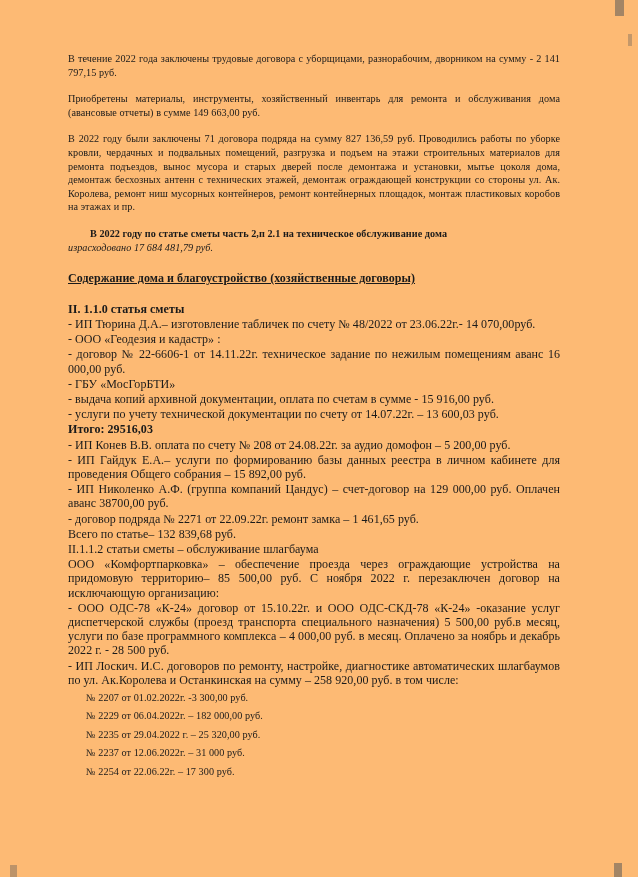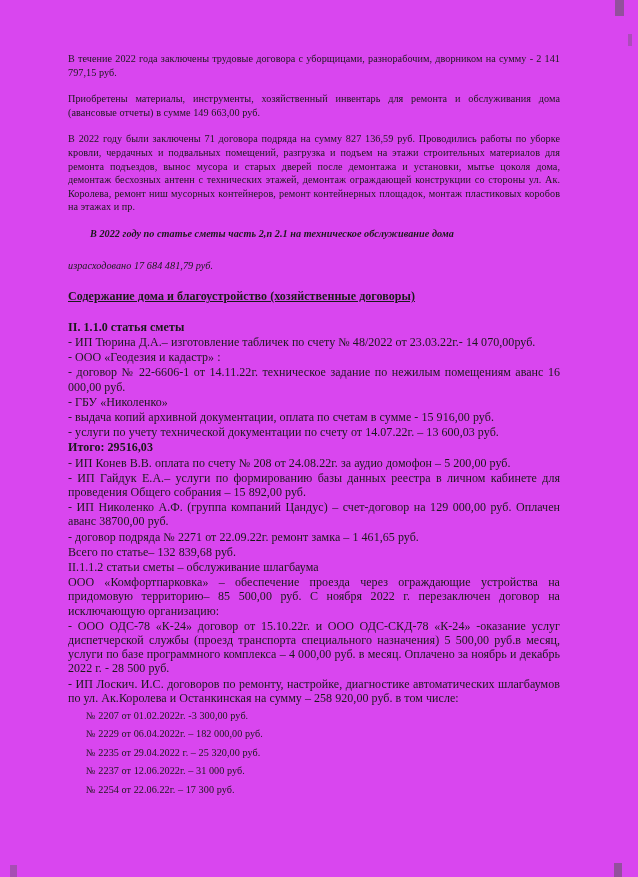--- a/index.html
+++ b/index.html
@@ -11,21 +11,21 @@
     width: 638px;
     height: 877px;
     font-family: "Liberation Serif", serif;
     color: #111;
     position: relative;
     overflow: hidden;
   }
   .page {
     position: absolute;
     inset: 0;
-    background: #d946ef;
+    background: #fdba74;
   }
   
   .edge-mark {
     position: absolute;
     background: #5a5a5a;
     opacity: 0.55;
   }
   .edge-top-right { top: 0; right: 14px; width: 9px; height: 16px; }
   .edge-mid-right { top: 34px; right: 6px; width: 4px; height: 12px; opacity: 0.35; }
   .edge-bottom-right { bottom: 0; right: 16px; width: 8px; height: 14px; }
@@ -40,24 +40,23 @@
   p {
     margin: 0 0 12px 0;
     font-size: 10.2px;
     line-height: 13.6px;
     text-align: justify;
     color: #1a1a1a;
     letter-spacing: 0.05px;
   }
   .para-block { margin-bottom: 13px; }
   .italic-bold {
-    font-style: italic;
     font-weight: bold;
     text-indent: 22px;
-    margin-bottom: 18px;
+    margin-bottom: 0;
   }
   .italic-bold2 {
     font-style: italic;
     font-weight: normal;
     margin-bottom: 18px;
   }
   .heading-underline {
     font-weight: bold;
     text-decoration: underline;
     font-size: 12px;
@@ -93,24 +92,24 @@
 
     <p class="para-block">В 2022 году были заключены 71 договора подряда на сумму 827 136,59 руб. Проводились работы по уборке  кровли, чердачных и подвальных помещений, разгрузка и подъем на этажи строительных материалов для ремонта подъездов, вынос мусора и старых дверей после демонтажа и установки, мытье цоколя дома, демонтаж бесхозных антенн с технических этажей, демонтаж ограждающей конструкции со стороны ул. Ак. Королева, ремонт ниш мусорных контейнеров, ремонт контейнерных площадок, монтаж пластиковых коробов на этажах и пр.</p>
 
     <p class="italic-bold">В 2022 году по статье сметы часть 2,п 2.1 на техническое обслуживание дома</p>
     <p class="italic-bold2">израсходовано 17 684 481,79 руб.</p>
 
     <p class="heading-underline">Содержание дома  и благоустройство (хозяйственные договоры)</p>
 
     <div class="list-wrap">
       <p class="line bold">II. 1.1.0 статья сметы</p>
-      <p class="line">- ИП Тюрина Д.А.– изготовление табличек по счету № 48/2022 от 23.03.22г.- 14 070,00руб.</p>
+      <p class="line">- ИП Тюрина Д.А.– изготовление табличек по счету № 48/2022 от 23.06.22г.- 14 070,00руб.</p>
       <p class="line">- ООО «Геодезия и кадастр» :</p>
       <p class="line">- договор № 22-6606-1 от 14.11.22г.  техническое задание по нежилым помещениям аванс 16 000,00 руб.</p>
-      <p class="line">- ГБУ «Николенко»</p>
+      <p class="line">- ГБУ «МосГорБТИ»</p>
       <p class="line">- выдача копий архивной документации, оплата по счетам в сумме - 15 916,00 руб.</p>
       <p class="line">- услуги по учету технической документации по счету от 14.07.22г. – 13 600,03 руб.</p>
       <p class="line bold">Итого: 29516,03</p>
       <p class="line">- ИП Конев В.В. оплата по счету  № 208 от 24.08.22г. за аудио домофон – 5 200,00 руб.</p>
       <p class="line">- ИП Гайдук Е.А.– услуги по формированию базы данных реестра в личном кабинете для проведения Общего собрания – 15 892,00 руб.</p>
       <p class="line">- ИП Николенко А.Ф. (группа компаний Цандус) – счет-договор на 129 000,00 руб. Оплачен аванс 38700,00 руб.</p>
       <p class="line">- договор подряда № 2271 от 22.09.22г. ремонт замка – 1 461,65 руб.</p>
       <p class="line">Всего по статье– 132 839,68 руб.</p>
       <p class="line">II.1.1.2 статьи сметы – обслуживание шлагбаума</p>
       <p class="line">ООО «Комфортпарковка» – обеспечение проезда через ограждающие устройства на придомовую территорию– 85 500,00 руб. С ноября 2022 г. перезаключен договор на исключающую организацию:</p>

